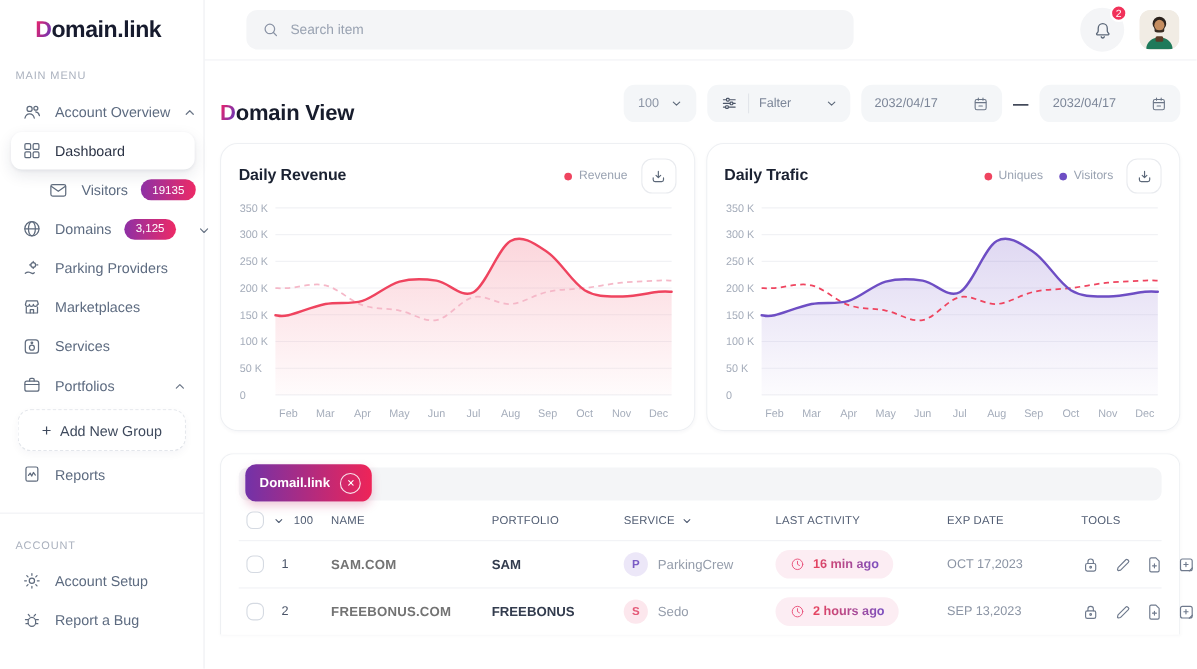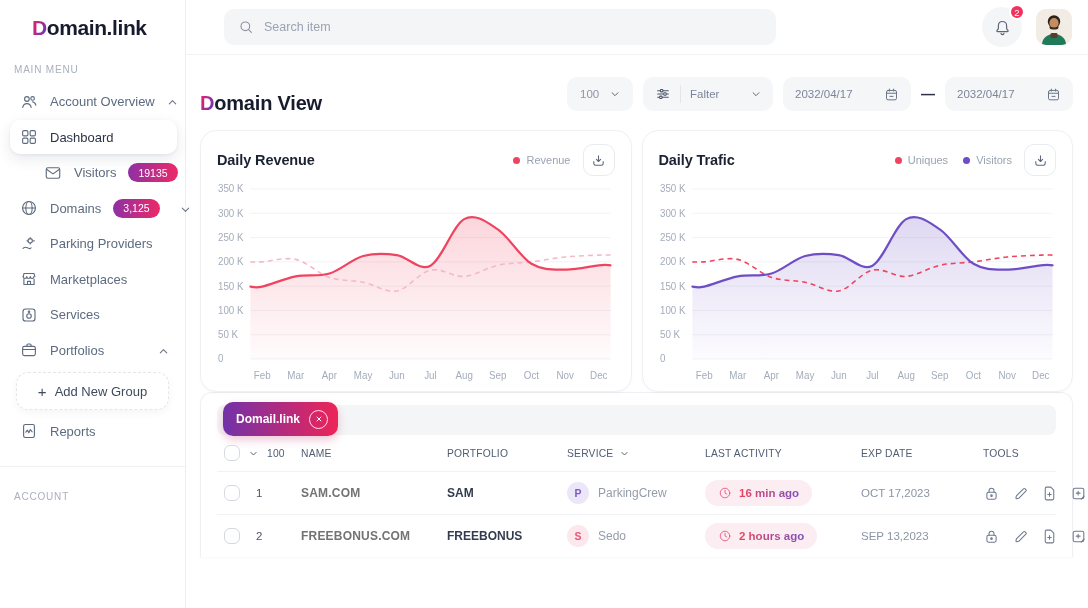--- a/index.html
+++ b/index.html
@@ -78,21 +78,21 @@
   .legend { margin-left:auto; display:flex; align-items:flex-start; gap:15px; margin-right:12px; }
   .lg-item { display:flex; align-items:center; gap:6px; font-size:11px; color:#9aa3b2; }
   .lg-dot { width:7px; height:7px; border-radius:50%; }
   .dl-btn { width:32px; height:32px; border:1px solid #e9ebef; border-radius:10px; background:#fff;
     display:flex; align-items:center; justify-content:center; cursor:pointer; }
   .dl-btn svg { width:15px; height:15px; color:#5c6879; }
   .plot { width:100%; height:206px; display:block; margin-top:3px; }
   .plot text { font-family:"Liberation Sans", sans-serif; }
 
   
-  .table-card { border:1px solid #eef0f3; border-radius:12px 12px 0 0; border-bottom:none;
+  .table-card { margin-top:20px; border:1px solid #eef0f3; border-radius:12px 12px 0 0; border-bottom:none;
     padding:12px 16px 0; box-shadow:0 1px 3px rgba(20,30,60,0.03); }
   .chip-bar { background:#f4f5f7; border-radius:8px; height:30px; display:flex; align-items:center; }
   .chip { margin-left:6px; margin-top:-2px; height:34px; border-radius:10px; display:inline-flex;
     align-items:center; gap:9px; padding:0 10px 0 13px; color:#fff; font-size:12px; font-weight:bold;
     background:linear-gradient(90deg,#7232a8,#ee2458); border:none; cursor:pointer;
     box-shadow:0 4px 9px rgba(190,40,100,0.25); }
   .chip-x { width:19px; height:19px; border-radius:50%; border:1.2px solid rgba(255,255,255,0.85);
     display:flex; align-items:center; justify-content:center; }
   .chip-x svg { width:8px; height:8px; color:#fff; }
   .tgrid { display:grid; grid-template-columns:84px 146px 120px 138px 156px 122px auto; align-items:center; }
@@ -234,20 +234,40 @@
             <svg viewBox="0 0 24 24" fill="none" stroke="currentColor" stroke-width="1.5" stroke-linecap="round" stroke-linejoin="round">
               <rect x="4.8" y="3.4" width="14.4" height="17.2" rx="2.2"></rect>
               <path d="M7.8 13.6l2.1-2.8 1.9 3.6 2-4.4 2.4 3.2"></path>
             </svg>
           </span>
           <span class="s-label">Reports</span>
         </div>
       </nav>
     <div class="s-divider"></div>
     <div class="menu-label">ACCOUNT</div>
+    <nav id="sidebar-account">
+        <div class="s-item">
+          <span class="s-ic">
+            <svg viewBox="0 0 24 24" fill="none" stroke="currentColor" stroke-width="1.5" stroke-linecap="round" stroke-linejoin="round">
+              <circle cx="12" cy="12" r="3.2"></circle>
+              <path d="M12 3.2v2.2M12 18.6v2.2M3.2 12h2.2M18.6 12h2.2M5.8 5.8l1.5 1.5M16.7 16.7l1.5 1.5M18.2 5.8l-1.5 1.5M7.3 16.7l-1.5 1.5"></path>
+            </svg>
+          </span>
+          <span class="s-label">Account Setup</span>
+        </div>
+        <div class="s-item">
+          <span class="s-ic">
+            <svg viewBox="0 0 24 24" fill="none" stroke="currentColor" stroke-width="1.5" stroke-linecap="round" stroke-linejoin="round">
+              <ellipse cx="12" cy="13.8" rx="4.6" ry="5.4"></ellipse>
+              <path d="M9.4 6.9L7.6 4.7M14.6 6.9l1.8-2.2M7.4 11.2H4.2M7.4 16H4.8M16.6 11.2h3.2M16.6 16h2.6"></path>
+            </svg>
+          </span>
+          <span class="s-label">Report a Bug</span>
+        </div>
+      </nav>
   </aside>
 
   <div class="main">
 
     <div class="topbar">
       <div class="search">
         <svg viewBox="0 0 24 24" fill="none" stroke="currentColor" stroke-width="1.7" stroke-linecap="round">
             <circle cx="11" cy="11" r="6.5"></circle>
             <path d="M15.9 15.9L20 20"></path>
           </svg>

